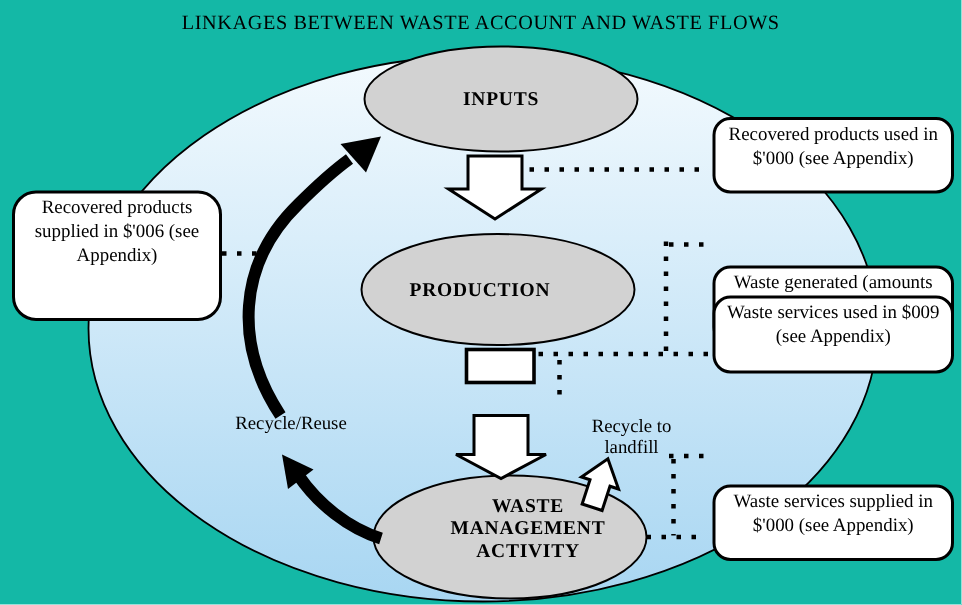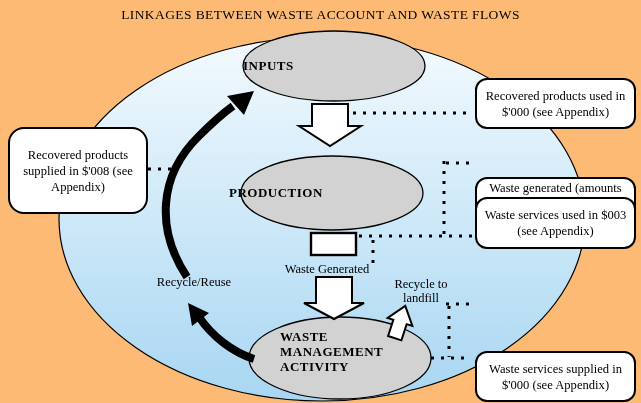--- a/index.html
+++ b/index.html
@@ -1,32 +1,32 @@
 <!DOCTYPE html>
 <html><head>
 <meta charset="utf-8">
 <style>
   html,body{margin:0;padding:0;background:#ffffff;}
   .canvas{
-    position:relative;width:641px;height:403px;background:#fdba74;overflow:hidden;
+    position:relative;width:641px;height:403px;background:#14b8a6;overflow:hidden;
     font-family:"Liberation Serif","DejaVu Serif",serif;color:#000;text-decoration:underline;
   }
   .abs{position:absolute;}
   .title{
     left:0;top:7px;width:100%;text-align:center;
     font-size:13.5px;letter-spacing:.4px;white-space:nowrap;
   }
   svg.layer{position:absolute;left:0;top:0;}
   .node-label{
-    text-align:left;font-weight:bold;font-size:13px;letter-spacing:.5px;line-height:15px;
+    text-align:center;font-weight:bold;font-size:13px;letter-spacing:.5px;line-height:15px;
   }
   .flow-label{text-align:center;font-size:12.5px;line-height:14px;}
   .callout{
     background:#ffffff;border:2px solid #000;box-sizing:border-box;
-    display:flex;align-items:center;justify-content:center;text-align:center;
+    display:flex;justify-content:center;text-align:center;
     font-size:12.6px;line-height:16px;padding:1px 3px;
   }
   .callout.right{left:475px;width:161px;border-radius:12px;}
   .callout.left-box{left:8px;top:127px;width:140px;height:87px;border-radius:16px;}
 </style>
 </head>
 <body>
 
 <div class="canvas">
 
@@ -73,38 +73,37 @@
       <polygon points="188,303 209,313 192,326" fill="#000"></polygon>
     </g>
   </svg>
 
   <div class="abs title">LINKAGES BETWEEN WASTE ACCOUNT AND WASTE FLOWS</div>
 
   <div class="abs node-label" style="left:243px;top:58px;width:182px;">INPUTS</div>
 
   <div class="abs node-label" style="left:229px;top:185px;width:182px;">PRODUCTION</div>
 
-  <div class="abs node-label" style="left:280px;top:329px;width:120px;">WASTE MANAGEMENT ACTIVITY</div>
+  <div class="abs node-label" style="left:292px;top:329px;width:120px;">WASTE MANAGEMENT ACTIVITY</div>
 
-  <div class="abs flow-label" style="left:277px;top:262px;width:100px;">Waste Generated</div>
 
   <div class="abs flow-label" style="left:385px;top:277px;width:72px;">Recycle to landfill</div>
 
   <div class="abs flow-label" style="left:151px;top:275px;width:86px;">Recycle/Reuse</div>
 
   <div class="abs callout left-box">
-    <span>Recovered products supplied in $'008 (see Appendix)</span>
+    <span>Recovered products supplied in $'006 (see Appendix)</span>
   </div>
 
   <div class="abs callout right" style="top:78px;height:51px;">
     <span>Recovered products used in $'000 (see Appendix)</span>
   </div>
   <div class="abs callout right" style="top:135px;height:53px;margin-top:42px;">
     <span>Waste generated (amounts supplied in '000t) (see Appendix)</span>
   </div>
   <div class="abs callout right" style="top:197px;height:52px;">
-    <span>Waste services used in $003 (see Appendix)</span>
+    <span>Waste services used in $009 (see Appendix)</span>
   </div>
-  <div class="abs callout right" style="top:351px;height:51px;">
+  <div class="abs callout right" style="top:323px;height:51px;">
     <span>Waste services supplied in $'000 (see Appendix)</span>
   </div>
 
 </div>
 
 </body></html>

